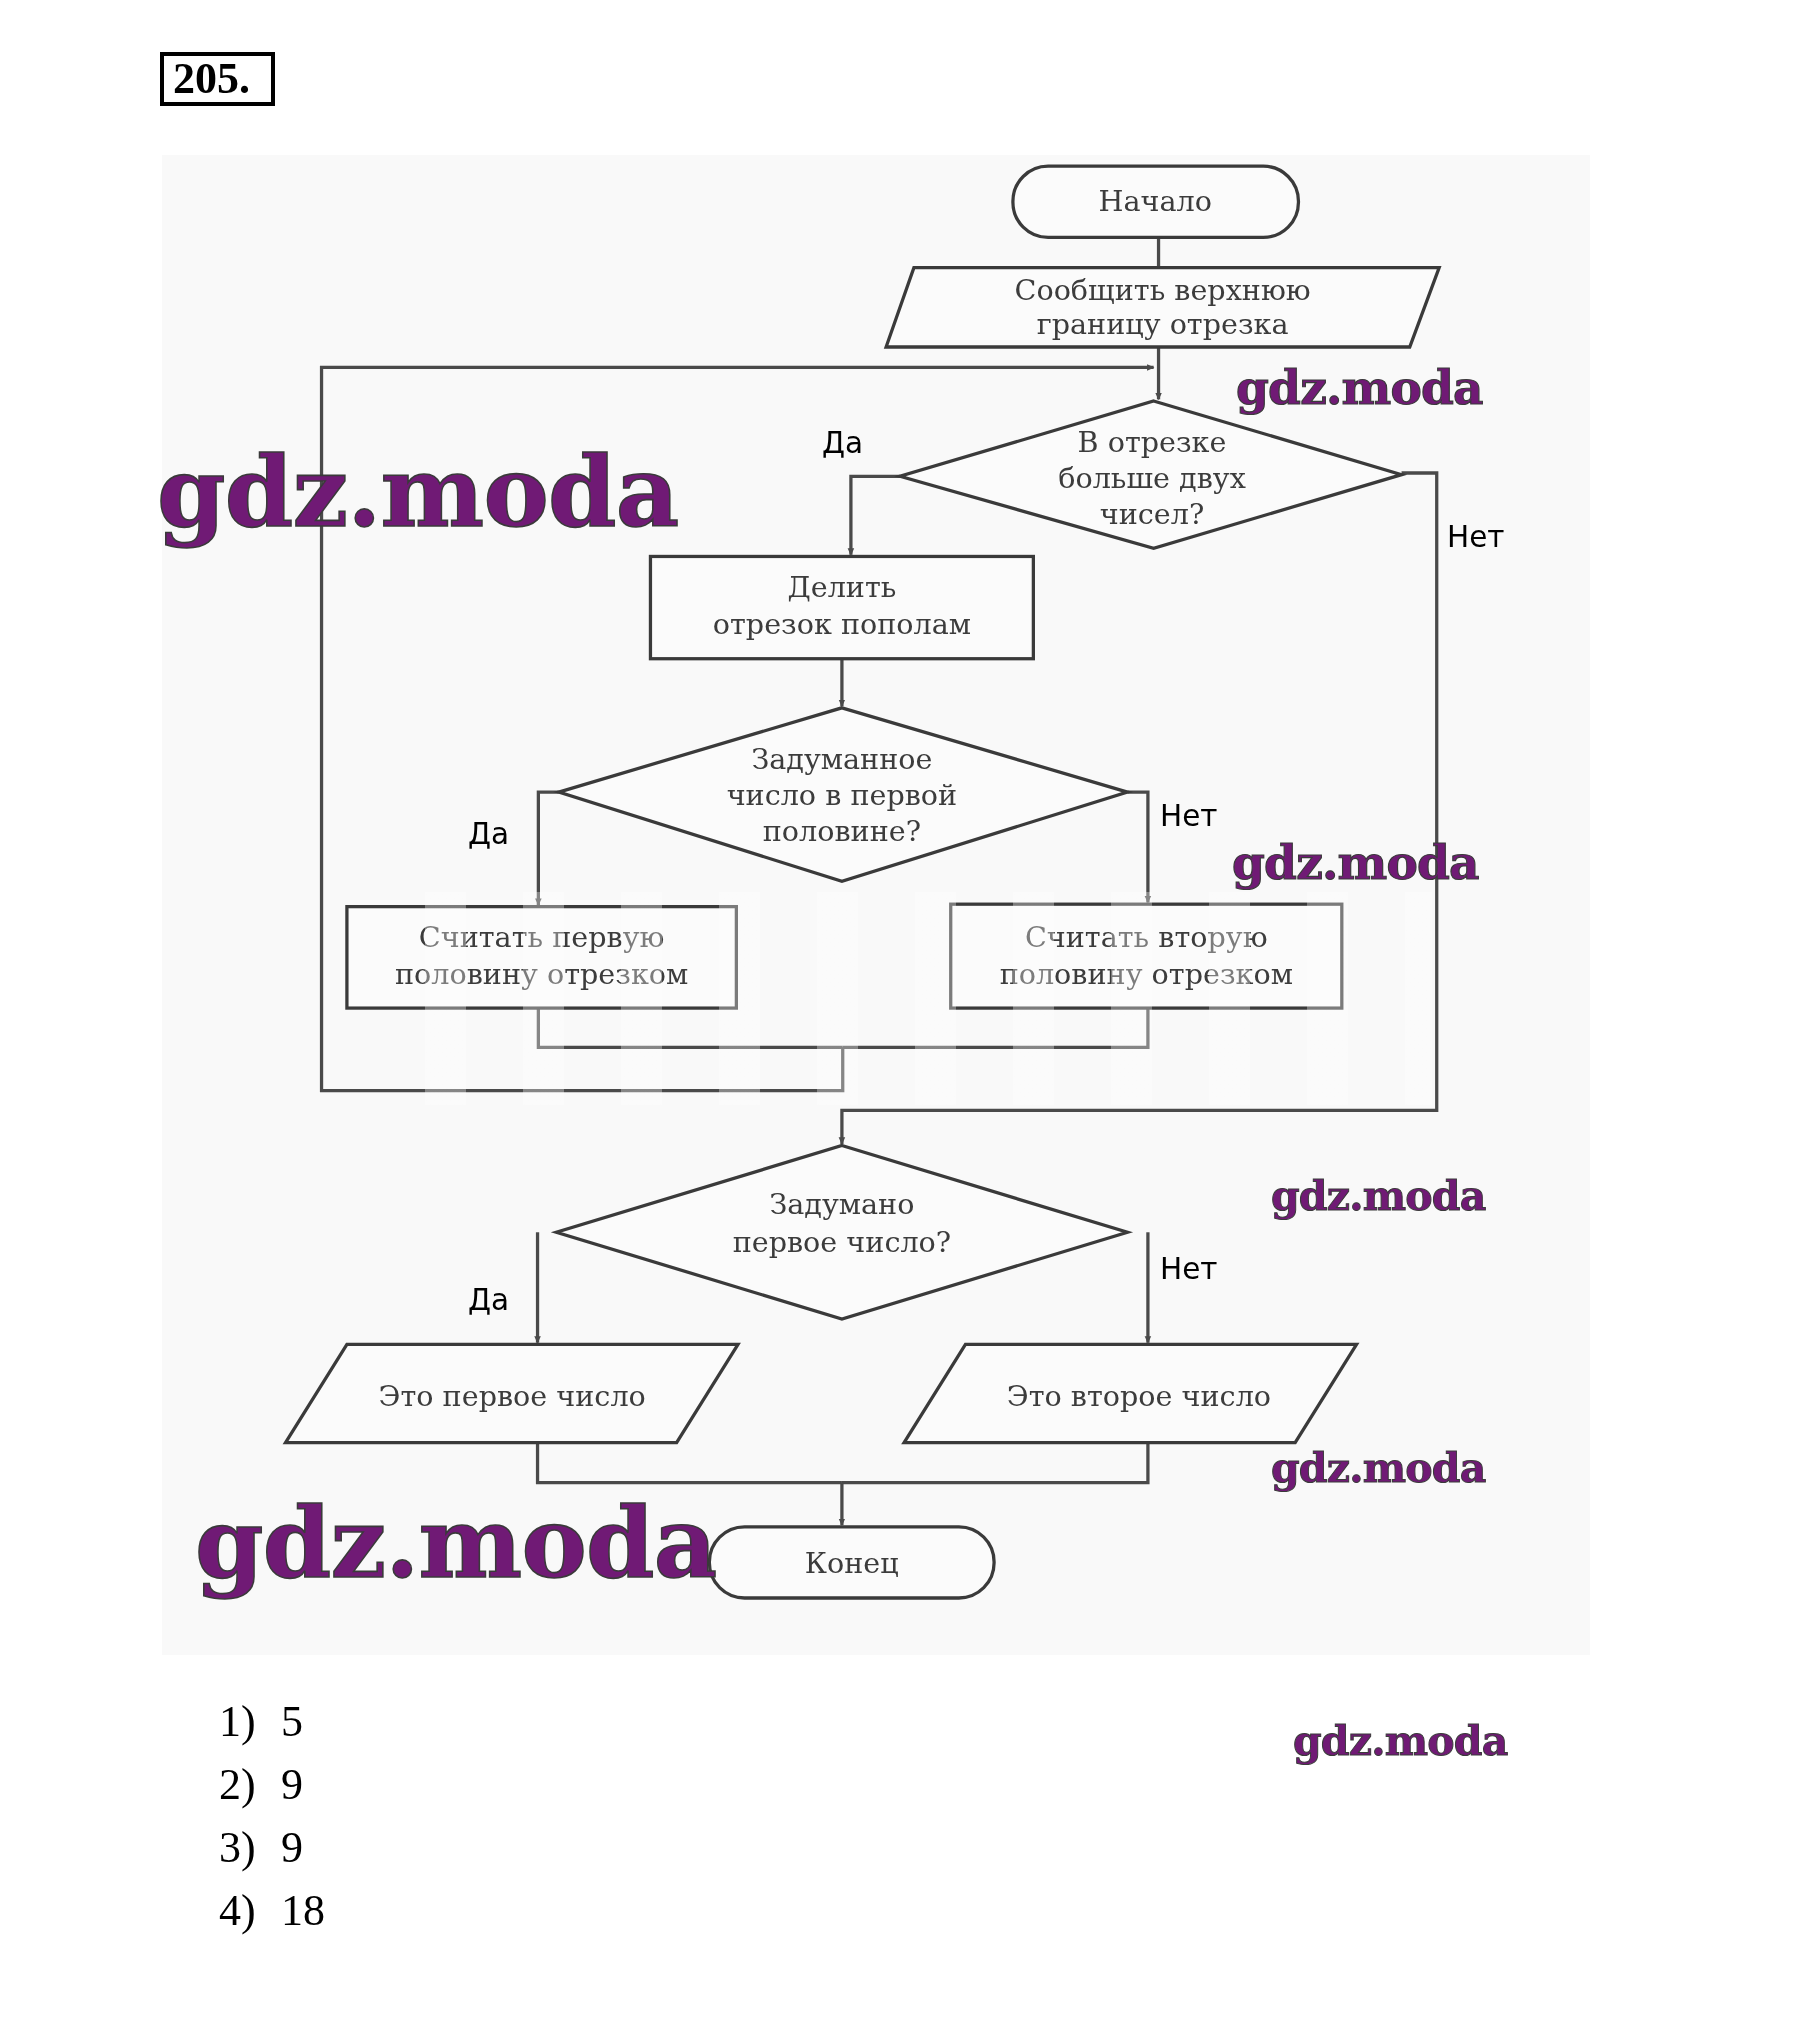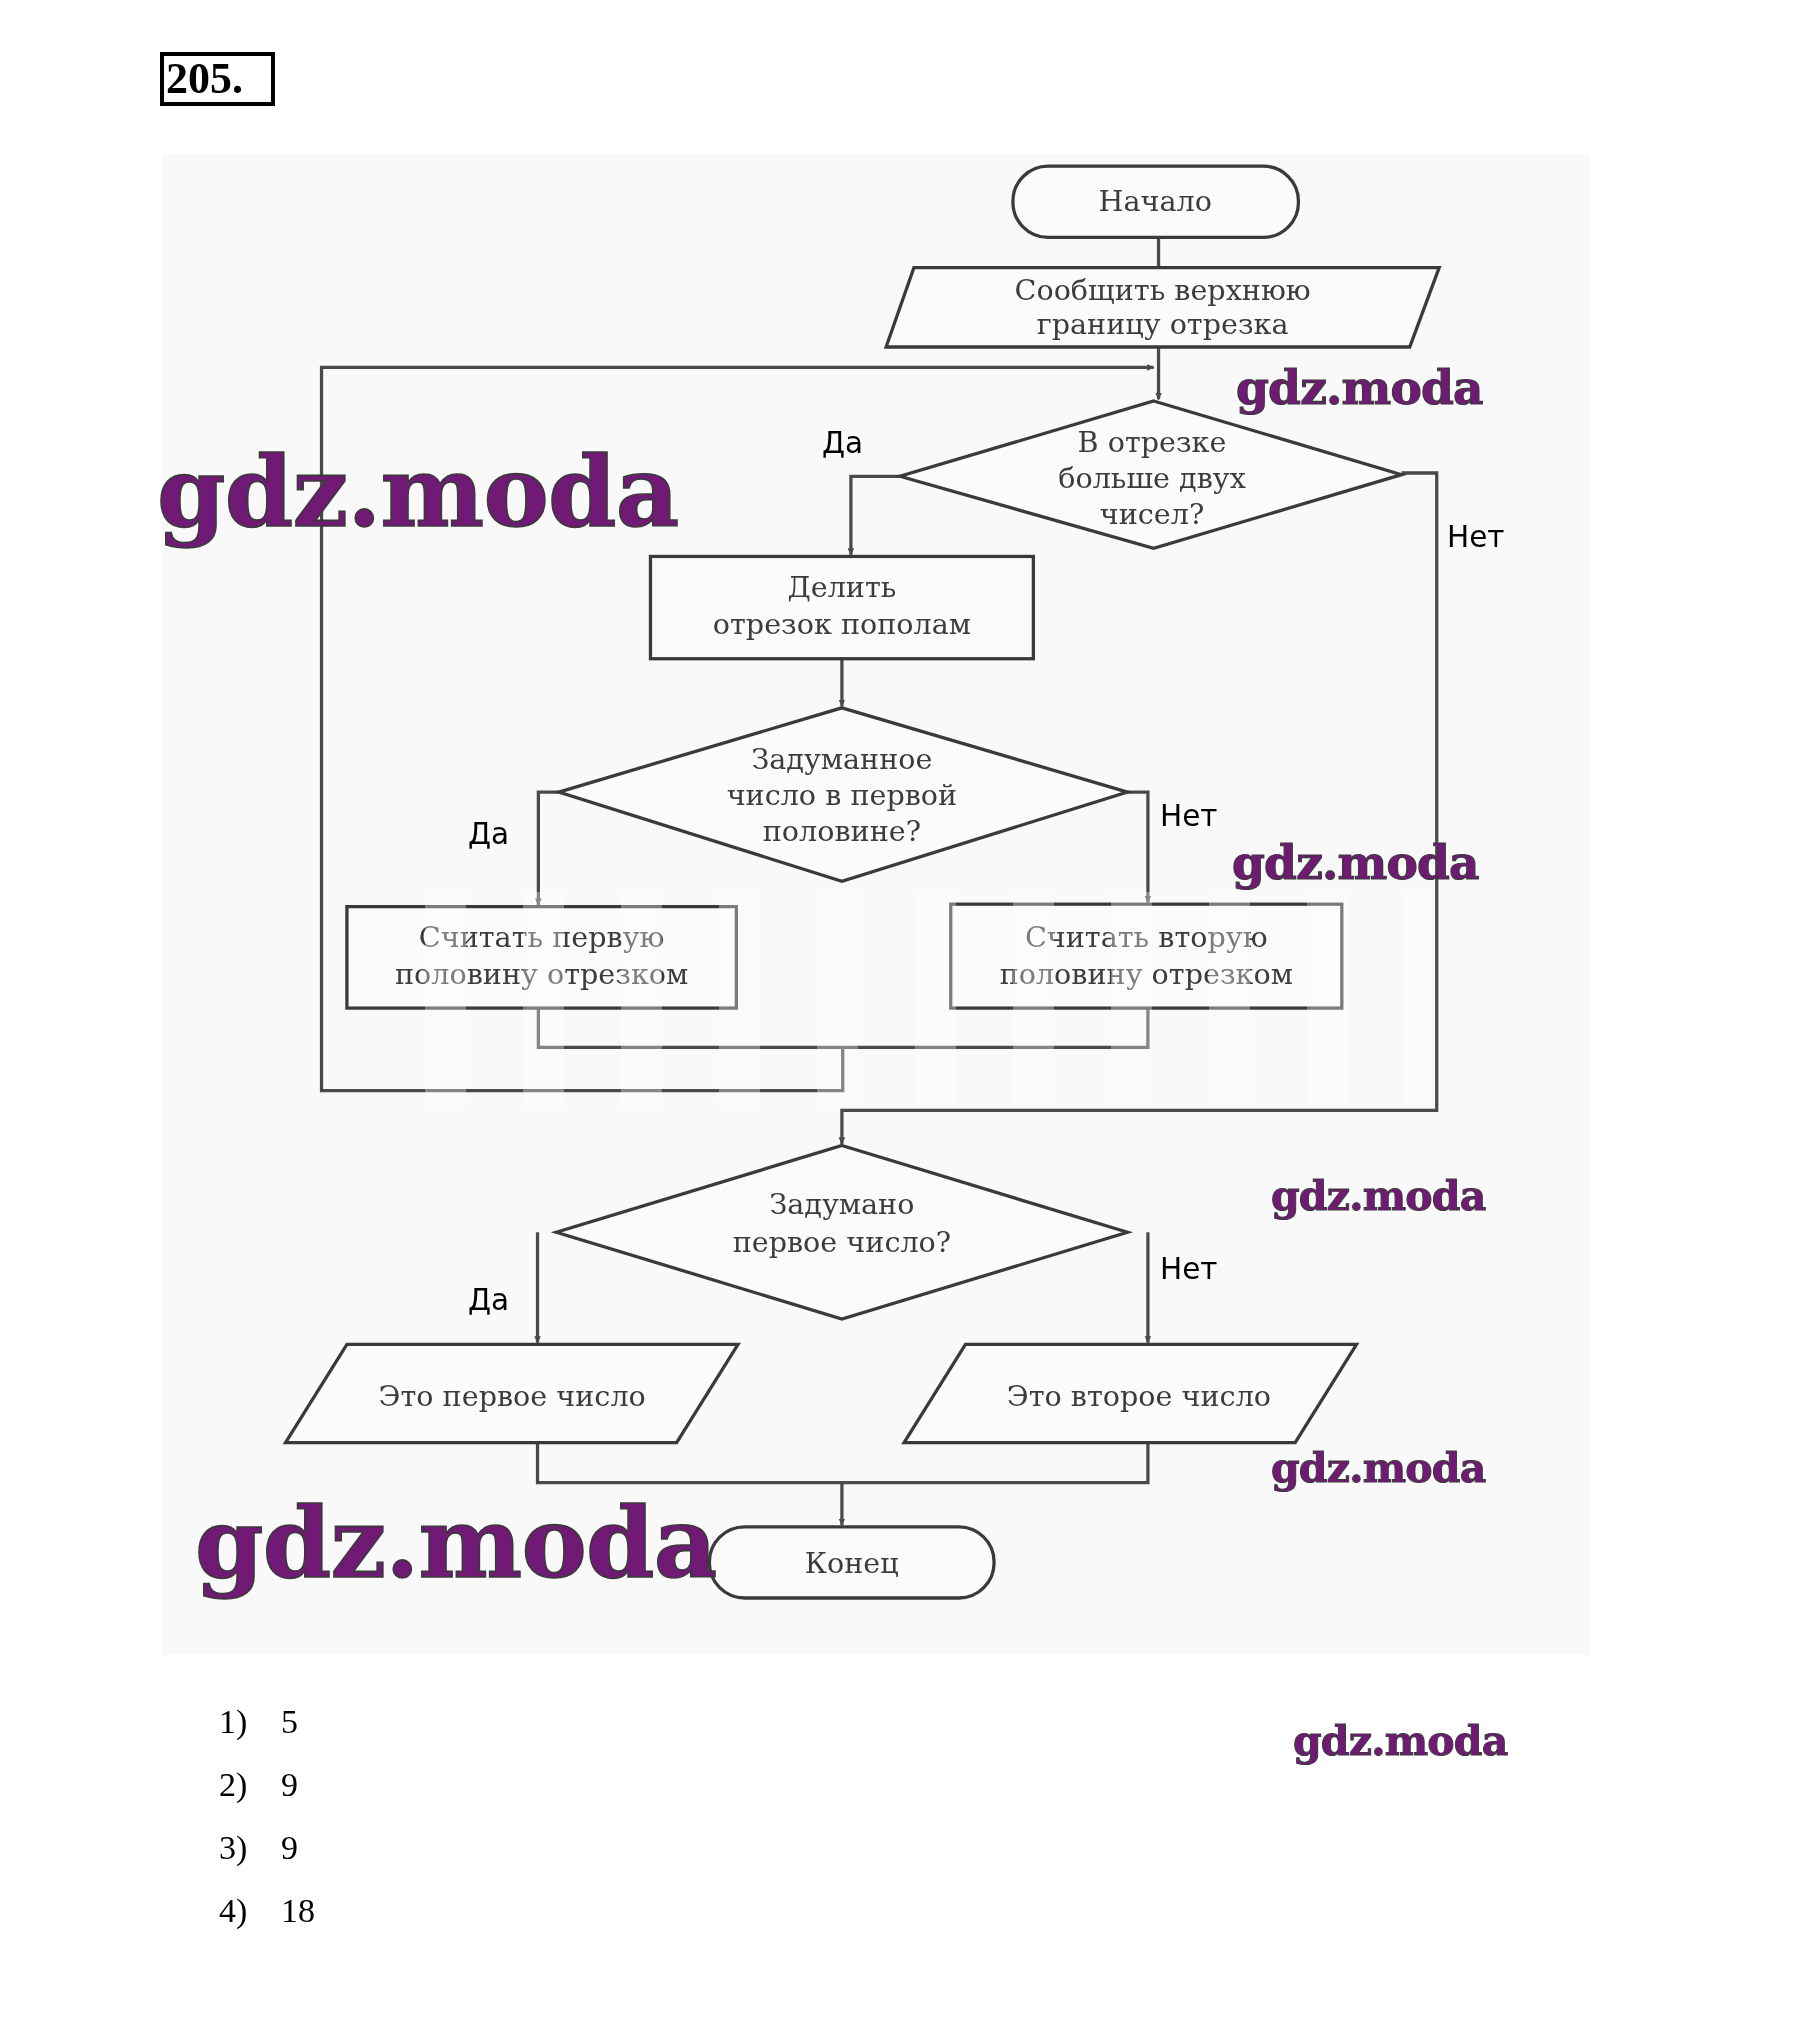--- a/index.html
+++ b/index.html
@@ -1,41 +1,41 @@
 <!DOCTYPE html>
 <html style="font-size:13px"><head>
 <meta charset="utf-8">
 <style>
   html, body { margin: 0; padding: 0; background: #ffffff; }
   body { width: 1818px; height: 2026px; position: relative; overflow: hidden; font-family: "DejaVu Serif", serif; }
   .task-number {
     position: absolute; left: 160px; top: 52px; width: 115px; height: 54px;
     border: 4.1px solid #000; box-sizing: border-box;
     font-family: "Liberation Serif", serif; font-weight: bold; font-size: 44px; line-height: 46px;
-    padding-left: 2px; color: #000; background: #fff;
+    padding-left: 9px; color: #000; background: #fff;
   }
   .panel { position: absolute; left: 162px; top: 155px; width: 1428px; height: 1500px; background: #f9f9f9; }
   svg.flow { position: absolute; left: 0; top: 0; }
   .shape { fill: #fbfbfb; stroke: #3a3a3a; stroke-width: 4; }
   .line { fill: none; stroke: #4a4a4a; stroke-width: 4; }
   .ntext { font-family: "DejaVu Serif", serif; font-size: 35px; fill: #3c3c3c; text-anchor: middle; }
   .branch { position: absolute; font-family: "DejaVu Sans", sans-serif; font-size: 29.5px; color: #000; text-align: right; }
   .wm {
     position: absolute; font-family: "DejaVu Serif", serif; font-weight: bold; color: #701a75;
     -webkit-text-stroke: 1.6px #3a3a3a; letter-spacing: -0.8px; white-space: nowrap;
   }
   .wm.big { font-size: 98px; }
   .wm.med { font-size: 47px; -webkit-text-stroke: 1.2px #3a3a3a; }
   .wm.small { font-size: 41px; -webkit-text-stroke: 1px #3a3a3a; }
   .overlay-wm {
     position: absolute; left: 368px; top: 892px; width: 1064px; height: 213px;
     background: repeating-linear-gradient(90deg, rgba(255,255,255,0) 0 57px, rgba(255,255,255,0.55) 57px 98px);
     opacity: 0.6; pointer-events: none;
   }
-  .answers { position: absolute; left: 219px; top: 1690px; font-family: "Liberation Serif", serif; font-size: 34px; color: #000; }
+  .answers { position: absolute; left: 219px; top: 1690px; font-family: "Liberation Serif", serif; font-size: 44px; color: #000; }
   .answer { height: 63px; line-height: 63px; white-space: nowrap; }
   .answer .num { display: inline-block; width: 62px; }
 </style>
 </head>
 <body>
 
 <div class="task-number">205.</div>
 
 <div class="panel"></div>
 

